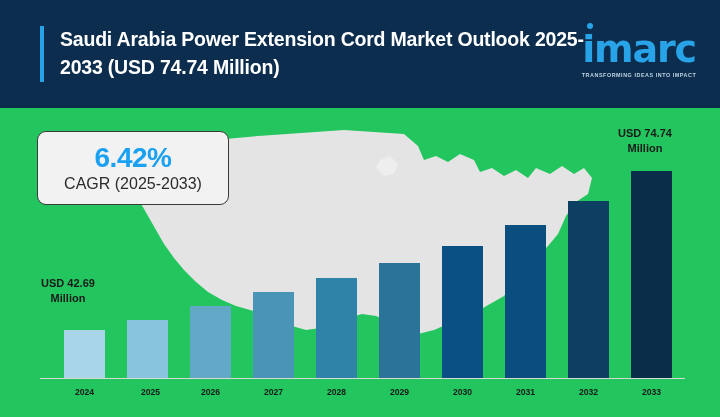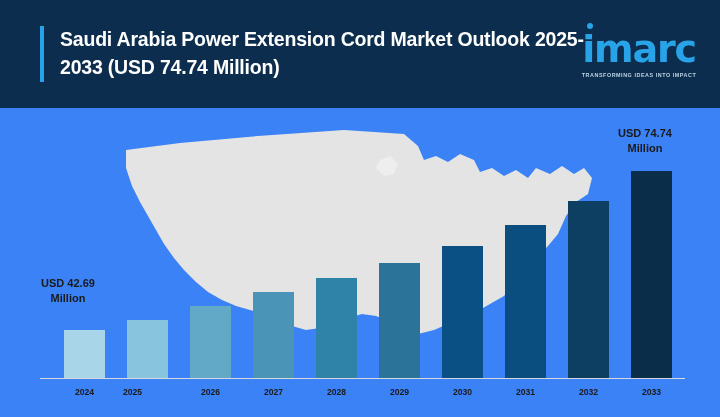--- a/index.html
+++ b/index.html
@@ -10,21 +10,21 @@
     width: 720px;
     height: 417px;
     background: #f0f0f0;
     font-family: "Liberation Sans", sans-serif;
     overflow: hidden;
   }
   .page {
     position: relative;
     width: 720px;
     height: 417px;
-    background: #3b82f6;
+    background: #22c55e;
     overflow: hidden;
   }
 
   
   .header {
     position: absolute;
     left: 0; top: 0;
     width: 720px;
     height: 108px;
     background: #0c2d4d;
@@ -225,31 +225,35 @@
       <div class="bar" style="left:190px; height:72px;  background:#62a8c7;"></div>
       <div class="bar" style="left:253px; height:86px;  background:#4a94b7;"></div>
       <div class="bar" style="left:316px; height:100px; background:#2f82a8;"></div>
       <div class="bar" style="left:379px; height:115px; background:#2b7399;"></div>
       <div class="bar" style="left:442px; height:132px; background:#0a5085;"></div>
       <div class="bar" style="left:505px; height:153px; background:#0a4e80;"></div>
       <div class="bar" style="left:568px; height:177px; background:#0d3f63;"></div>
       <div class="bar" style="left:631px; height:207px; background:#0a2e4a;"></div>
 
       <div class="tick-label" style="left:64px;">2024</div>
-      <div class="tick-label" style="left:112px;">2025</div>
+      <div class="tick-label" style="left:130px;">2025</div>
       <div class="tick-label" style="left:190px;">2026</div>
       <div class="tick-label" style="left:253px;">2027</div>
       <div class="tick-label" style="left:316px;">2028</div>
       <div class="tick-label" style="left:379px;">2029</div>
       <div class="tick-label" style="left:442px;">2030</div>
       <div class="tick-label" style="left:505px;">2031</div>
       <div class="tick-label" style="left:568px;">2032</div>
       <div class="tick-label" style="left:631px;">2033</div>
     </div>
   </div>
 
+  <div class="cagr-box">
+    <div class="cagr-value">6.42%</div>
+    <div class="cagr-label">CAGR (2025-2033)</div>
+  </div>
 
   <div class="callout callout-first">USD 42.69
 Million</div>
   <div class="callout callout-last">USD 74.74
 Million</div>
 
 </div>
 
 </body></html>

